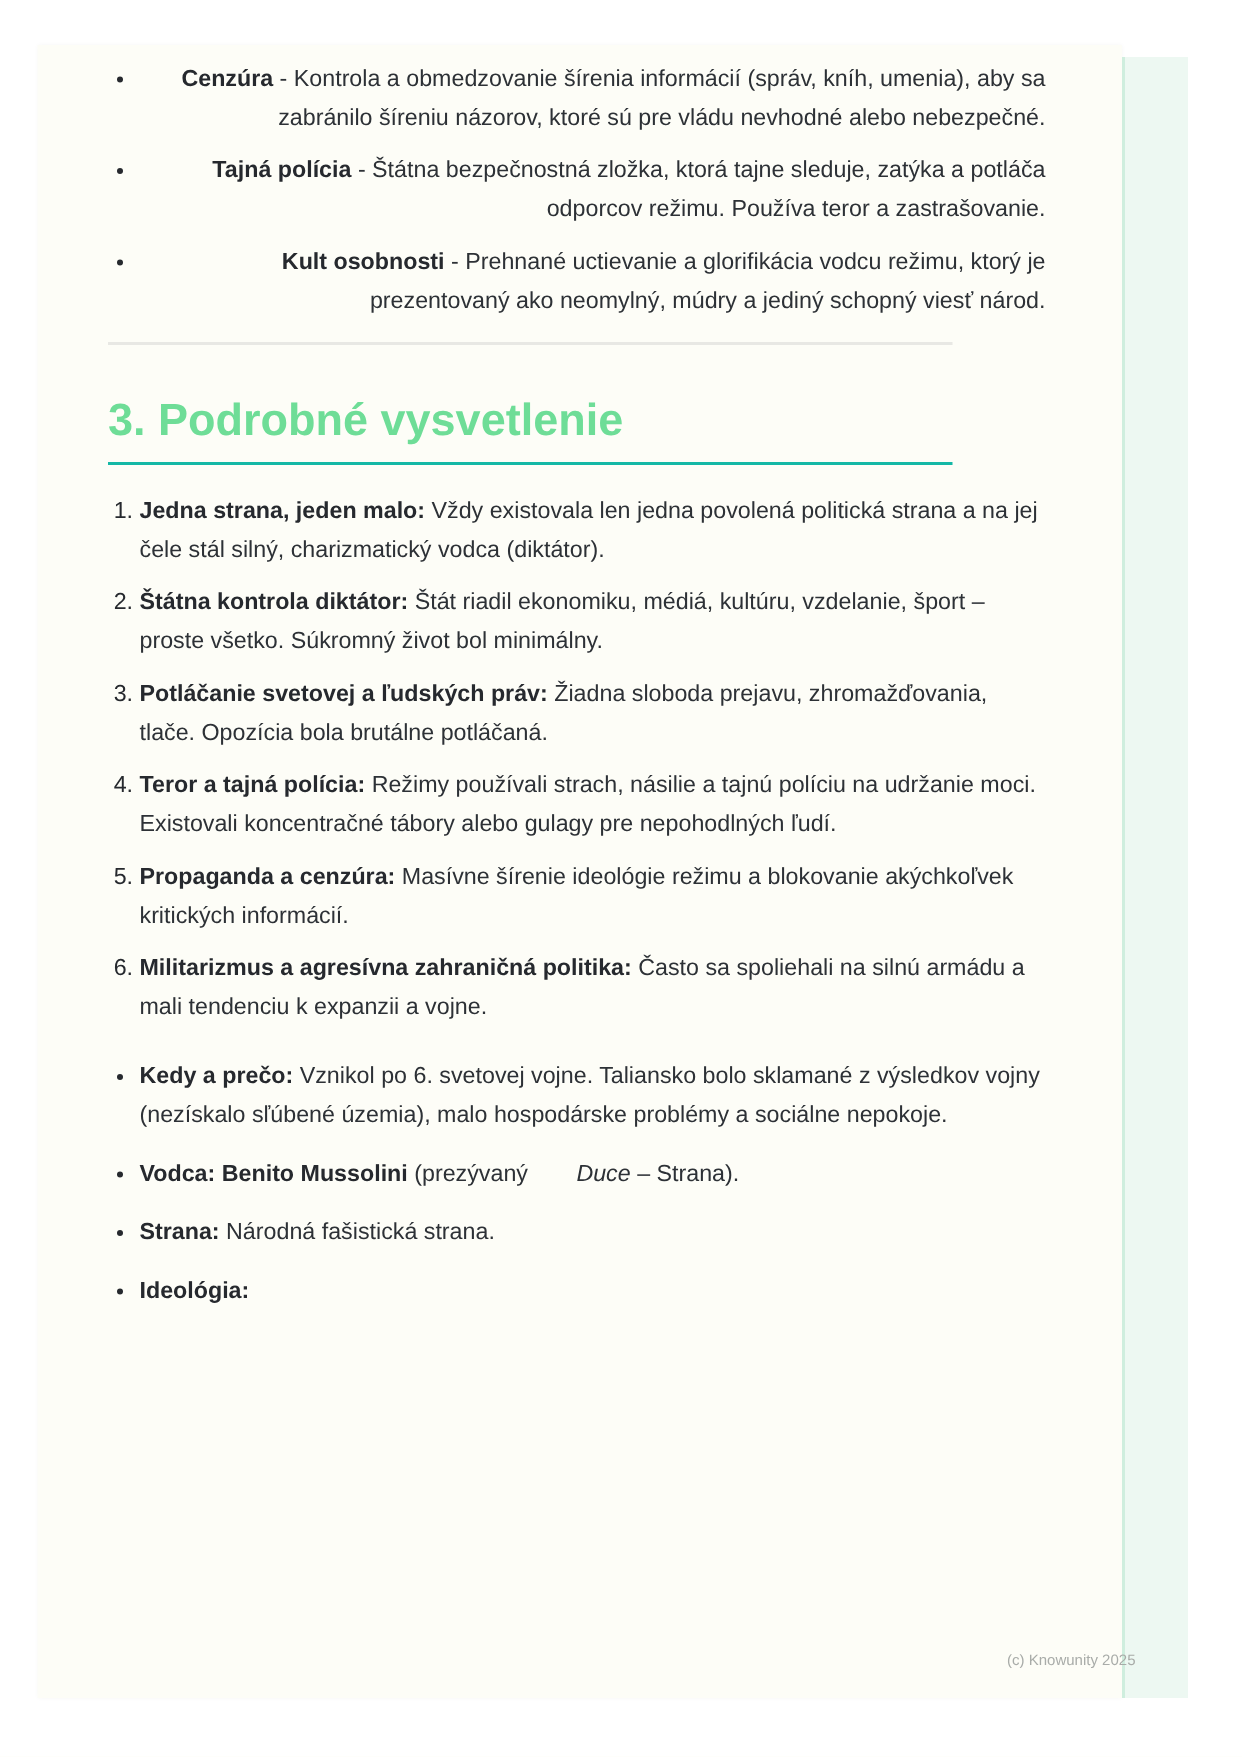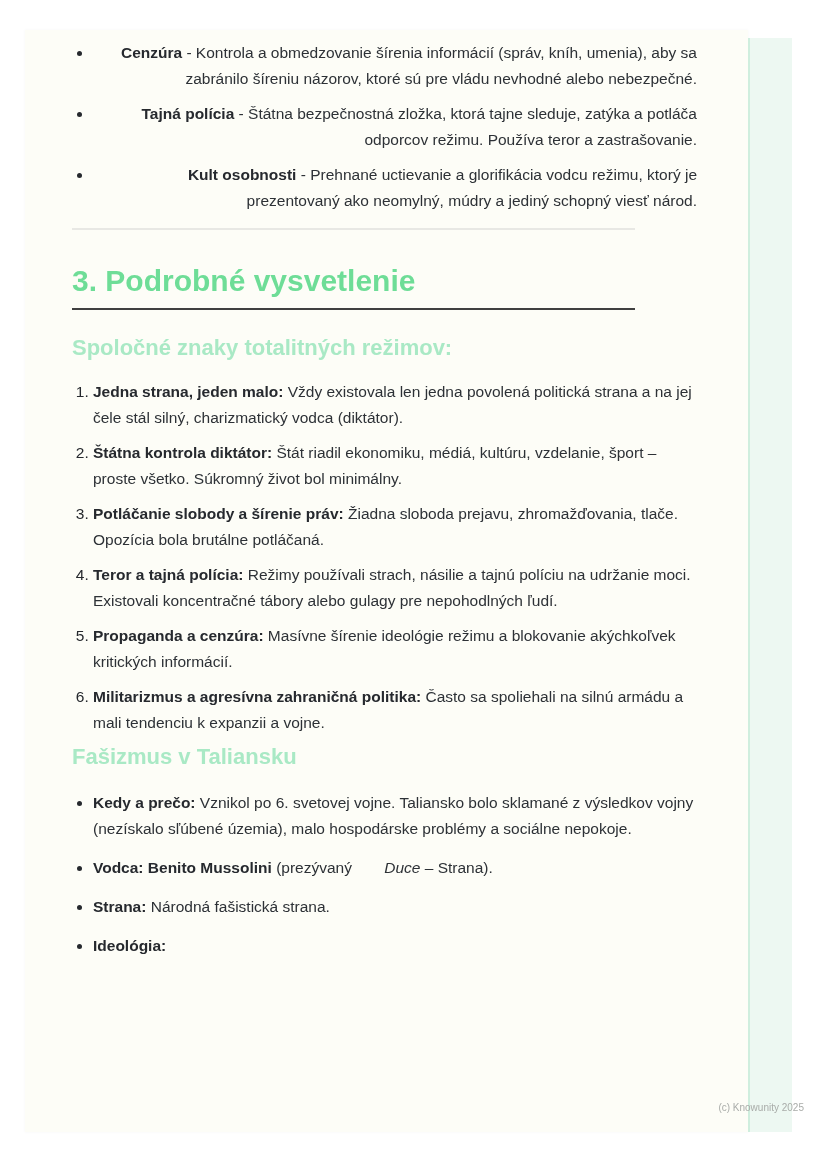--- a/index.html
+++ b/index.html
@@ -46,21 +46,21 @@
     width: 563px;
     margin: 14px 0 0 0;
   }
   h1.section-title {
     margin: 33px 0 0 0;
     width: 563px;
     font-size: 30px;
     line-height: 36px;
     font-weight: 700;
     color: #6edd97;
-    border-bottom: 2px solid #404040;
+    border-bottom: 2px solid #14b8a6;
     padding-bottom: 9px;
   }
   p.intro {
     margin: 19px 0 0 0;
     width: 623px;
     line-height: 27px;
     text-align: justify;
   }
   h2.sub-heading {
     margin: 25px 0 0 0;
@@ -68,21 +68,21 @@
     line-height: 26px;
     font-weight: 700;
     color: #a9e9c5;
   }
   h2.sub-heading-2 { margin-top: 8px; }
   ol.traits-list { margin-top: 18px; }
   ul.fascism-list { margin-top: 20px; }
   ul.term-list { margin-top: 0; text-align: right; }
   .footer-copyright {
     position: absolute;
-    left: 624px; top: 1102px;
+    left: 577px; top: 1102px;
     width: 180px;
     text-align: right;
     font-size: 10px;
     line-height: 12px;
     color: #a9aca9;
   }
   i.nick { font-style: italic; margin-left: 28px; }
 </style>
 </head>
 <body>
@@ -100,44 +100,42 @@
       <li>
         <b>Kult osobnosti</b><span> - Prehnané uctievanie a glorifikácia vodcu režimu, ktorý je prezentovaný ako neomylný, múdry a jediný schopný viesť národ.</span>
       </li>
     </ul>
 
     <hr class="section-divider">
 
     <h1 class="section-title">3. Podrobné vysvetlenie</h1>
 
 
-    <h2 class="sub-heading">Spoločné znaky totalitných režimov:</h2>
 
     <ol class="doc-list traits-list">
       <li>
         <b>Jedna strana, jeden malo:</b><span> Vždy existovala len jedna povolená politická strana a na jej čele stál silný, charizmatický vodca (diktátor).</span>
       </li>
       <li>
         <b>Štátna kontrola diktátor:</b><span> Štát riadil ekonomiku, médiá, kultúru, vzdelanie, šport – proste všetko. Súkromný život bol minimálny.</span>
       </li>
       <li>
-        <b>Potláčanie slobody a šírenie práv:</b><span> Žiadna sloboda prejavu, zhromažďovania, tlače. Opozícia bola brutálne potláčaná.</span>
+        <b>Potláčanie svetovej a ľudských práv:</b><span> Žiadna sloboda prejavu, zhromažďovania, tlače. Opozícia bola brutálne potláčaná.</span>
       </li>
       <li>
         <b>Teror a tajná polícia:</b><span> Režimy používali strach, násilie a tajnú políciu na udržanie moci. Existovali koncentračné tábory alebo gulagy pre nepohodlných ľudí.</span>
       </li>
       <li>
         <b>Propaganda a cenzúra:</b><span> Masívne šírenie ideológie režimu a blokovanie akýchkoľvek kritických informácií.</span>
       </li>
       <li>
         <b>Militarizmus a agresívna zahraničná politika:</b><span> Často sa spoliehali na silnú armádu a mali tendenciu k expanzii a vojne.</span>
       </li>
     </ol>
 
-    <h2 class="sub-heading sub-heading-2">Fašizmus v Taliansku</h2>
 
     <ul class="doc-list fascism-list">
       <li>
         <b>Kedy a prečo:</b><span> Vznikol po 6. svetovej vojne. Taliansko bolo sklamané z výsledkov vojny (nezískalo sľúbené územia), malo hospodárske problémy a sociálne nepokoje.</span>
       </li>
       <li>
         <b>Vodca: Benito Mussolini</b><span> (prezývaný </span><i class="nick">Duce</i><span> – Strana).</span>
       </li>
       <li>
         <b>Strana:</b><span> Národná fašistická strana.</span>

